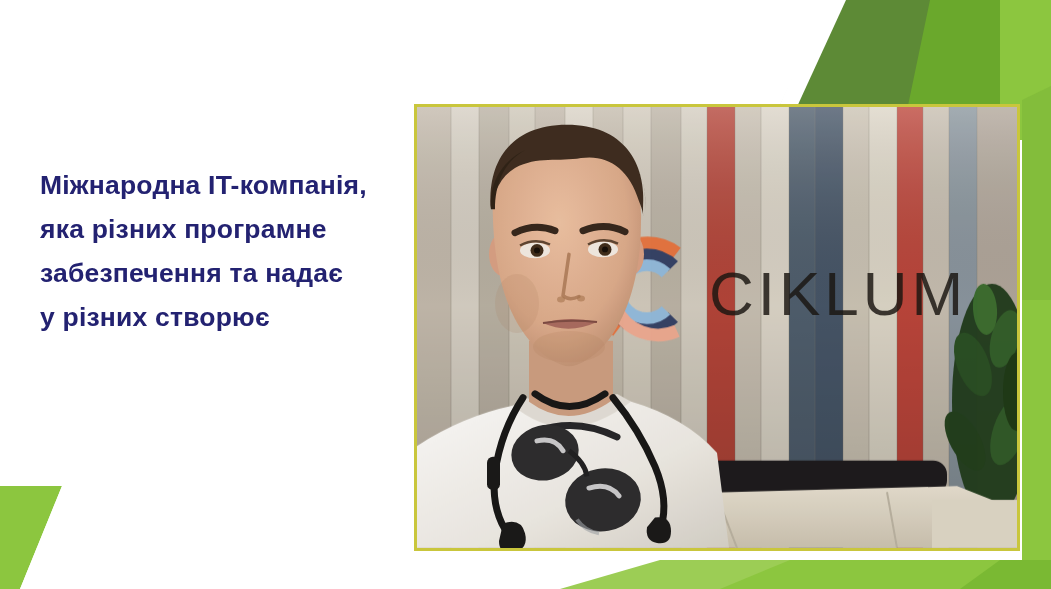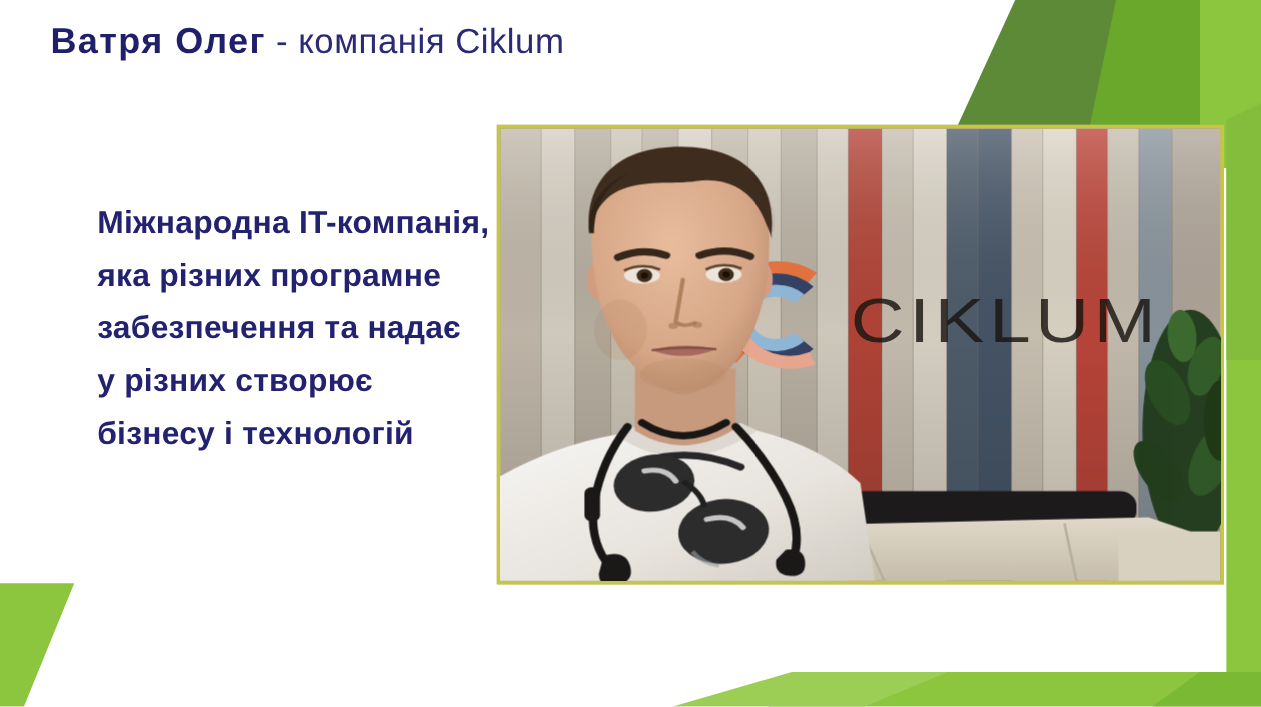--- a/index.html
+++ b/index.html
@@ -48,31 +48,30 @@
   #body-text {
     position: absolute;
     left: 40px;
     top: 163px;
     width: 392px;
     color: #232271;
     font-size: 26.5px;
     font-weight: 700;
     line-height: 44px;
     letter-spacing: 0.2px;
-    margin-left: 41px;
   }
   #body-text .ln { display: block; white-space: nowrap; }
 
   
   #photo-frame {
     position: absolute;
     left: 414px;
     top: 104px;
     width: 606px;
-    height: 383px;
+    height: 447px;
     border: 3px solid #c9c63c;
     box-sizing: border-box;
     overflow: hidden;
     background: #b7ada2;
   }
   #photo-inner { position: absolute; inset: 0; overflow: hidden; }
   #photo-inner svg { display:block; width: 100%; height: 100%; }
 </style>
 </head>
 <body>
@@ -94,30 +93,26 @@
       <polygon points="0,486 62,486 20,589 0,589" fill="#8cc63f"></polygon>
       <polygon points="62,486 80,486 40,589 20,589" fill="#ffffff"></polygon>
 
       <polygon points="640,589 700,560 1051,560 1051,589" fill="#8cc63f"></polygon>
       <polygon points="560,589 660,560 790,560 720,589" fill="#9ccd55"></polygon>
       <polygon points="960,589 1000,560 1051,560 1051,589" fill="#7ab933"></polygon>
       <polygon points="430,589 560,560 640,560 520,589" fill="#ffffff"></polygon>
     </svg>
   </div>
 
-  <div id="title-block">
-    <span class="title-name">Ватря Олег</span><span class="title-rest"> - компанія Ciklum</span>
-  </div>
 
   <div id="body-text">
     <span class="ln">Міжнародна IT-компанія,</span>
     <span class="ln">яка різних програмне</span>
     <span class="ln">забезпечення та надає</span>
     <span class="ln">у різних створює</span>
-    <span class="ln">бізнесу і технологій</span>
   </div>
 
   <div id="photo-frame">
     <div id="photo-inner">
       <svg viewBox="0 0 600 449" preserveAspectRatio="none" xmlns="http://www.w3.org/2000/svg">
         <defs>
           <linearGradient id="pl-v" x1="0" y1="0" x2="0" y2="1">
             <stop offset="0%" stop-color="#ffffff" stop-opacity="0.22"></stop>
             <stop offset="45%" stop-color="#000000" stop-opacity="0.04"></stop>
             <stop offset="100%" stop-color="#000000" stop-opacity="0.20"></stop>

